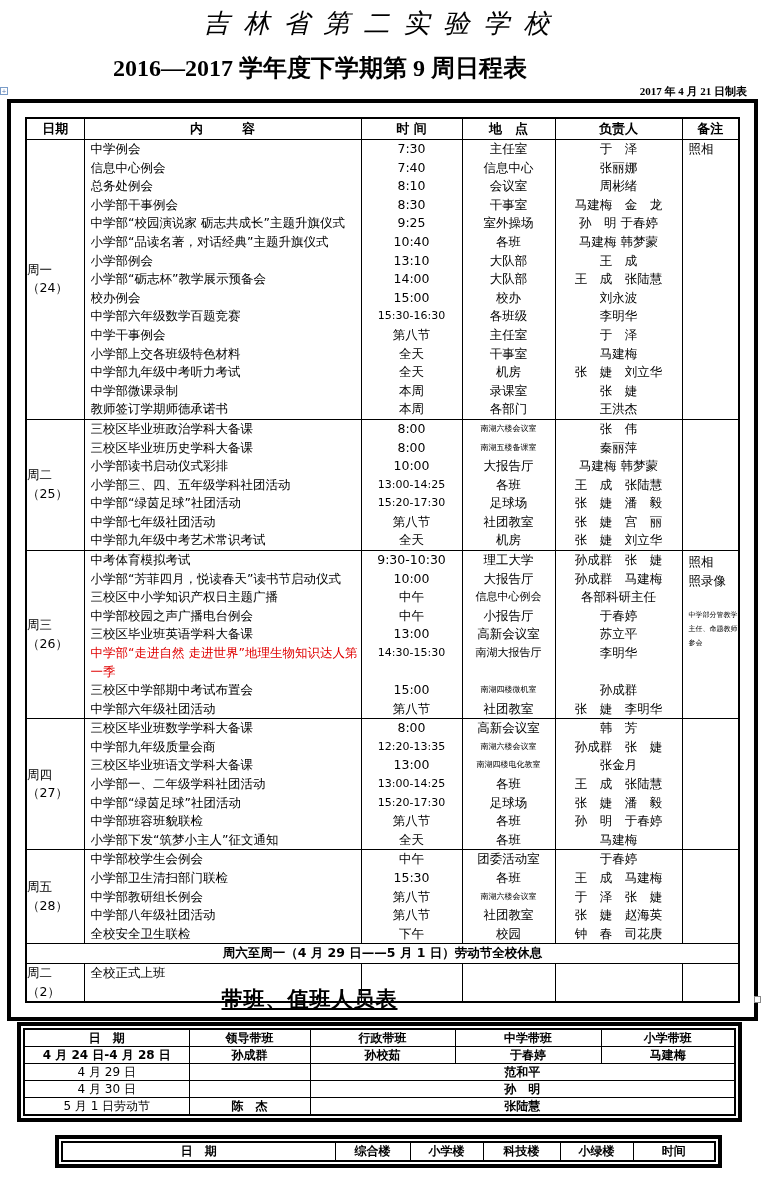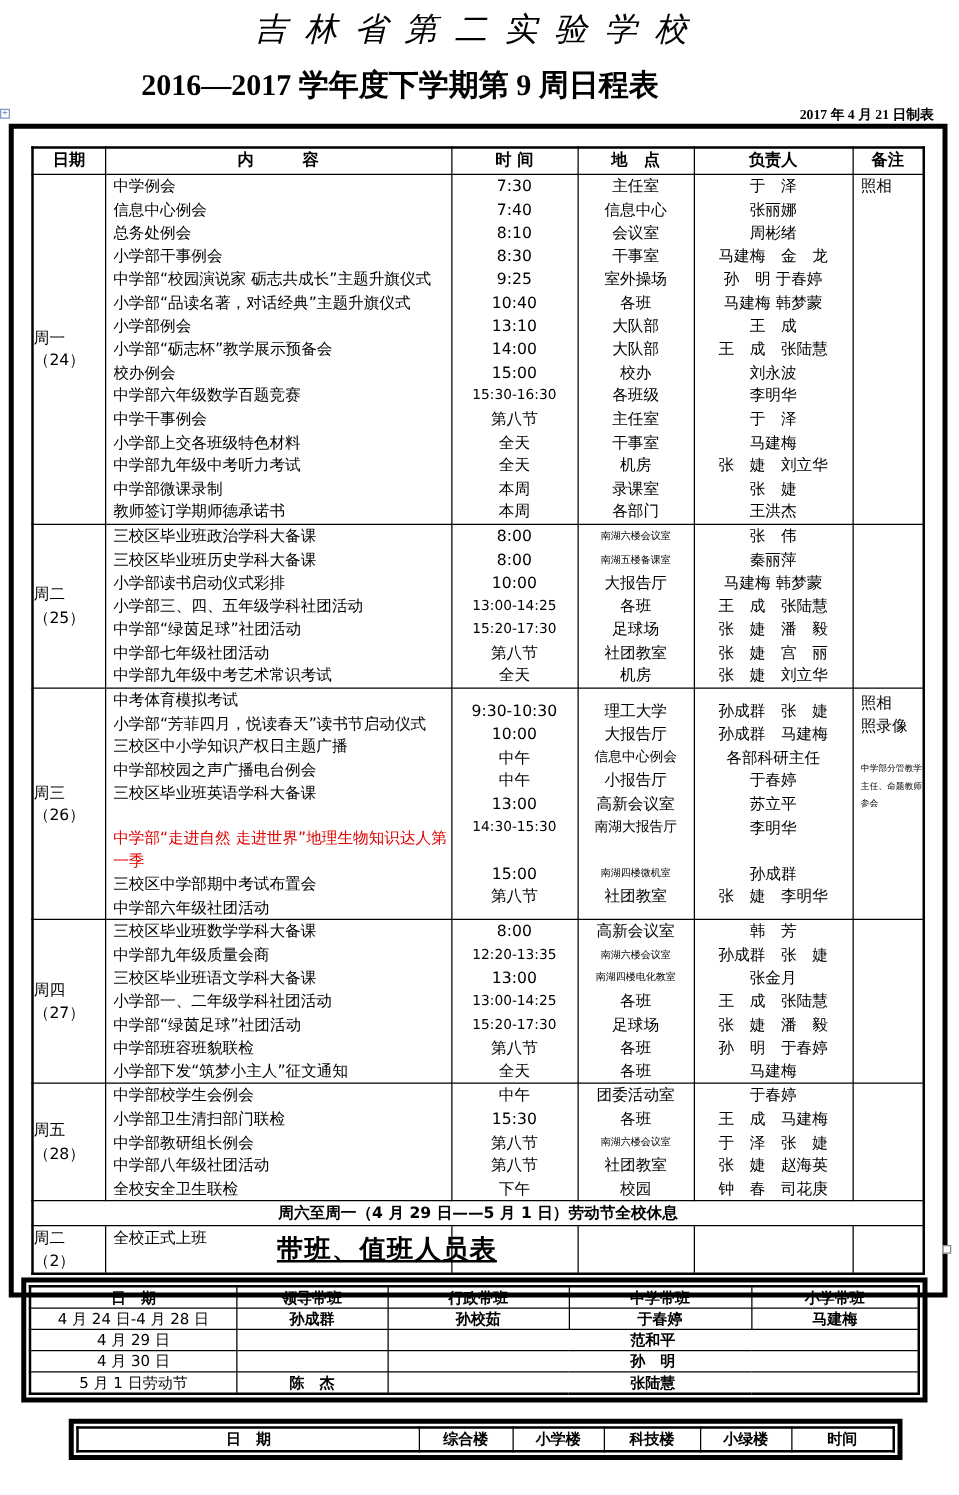--- a/index.html
+++ b/index.html
@@ -184,21 +184,21 @@
           <td class="daycell">
             <div>周三</div>
             <div>（26）</div>
           </td>
           <td class="content">
             <div>中考体育模拟考试</div>
             <div>小学部“芳菲四月，悦读春天”读书节启动仪式</div>
             <div>三校区中小学知识产权日主题广播</div>
             <div>中学部校园之声广播电台例会</div>
             <div>三校区毕业班英语学科大备课</div>
-            <div class="red" style="height: 37px; white-space: normal; line-height: 18.6px; margin-top: 17px;">中学部“走进自然 走进世界”地理生物知识达人第一季</div>
+            <div class="red" style="height: 37px; white-space: normal; line-height: 18.6px;">中学部“走进自然 走进世界”地理生物知识达人第一季</div>
             <div>三校区中学部期中考试布置会</div>
             <div>中学部六年级社团活动</div>
           </td>
           <td class="time">
             <div>9:30-10:30</div>
             <div>10:00</div>
             <div>中午</div>
             <div>中午</div>
             <div>13:00</div>
             <div class="sm" style="height: 37px; line-height: 18.6px;">14:30-15:30</div>
@@ -342,21 +342,21 @@
       </colgroup>
     <tbody>
         <tr>
       <th style="white-space:pre">日　期</th>
       <th>领导带班</th>
       <th>行政带班</th>
       <th>中学带班</th>
       <th>小学带班</th>
     </tr>
     <tr>
-      <td style="font-weight:normal">4 月 24 日-4 月 28 日</td>
+      <td style="font-weight:bold">4 月 24 日-4 月 28 日</td>
       <td>孙成群</td>
       <td>孙校茹</td>
       <td>于春婷</td>
       <td>马建梅</td>
     </tr>
     <tr>
       <td style="font-weight:normal">4 月 29 日</td>
       <td></td>
       <td colspan="3">范和平</td>
     </tr>

